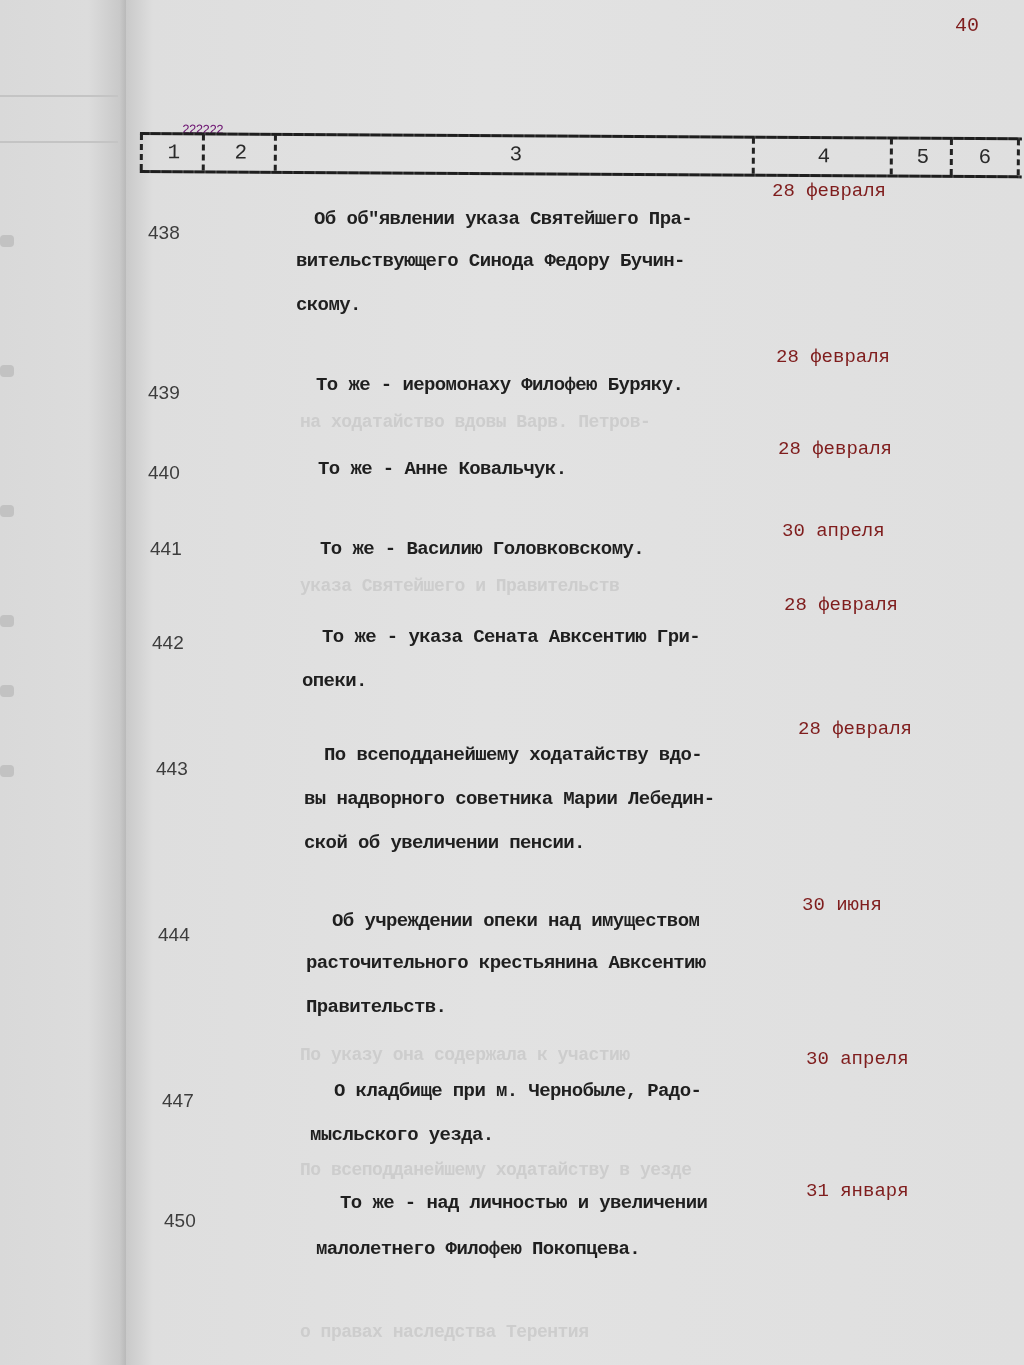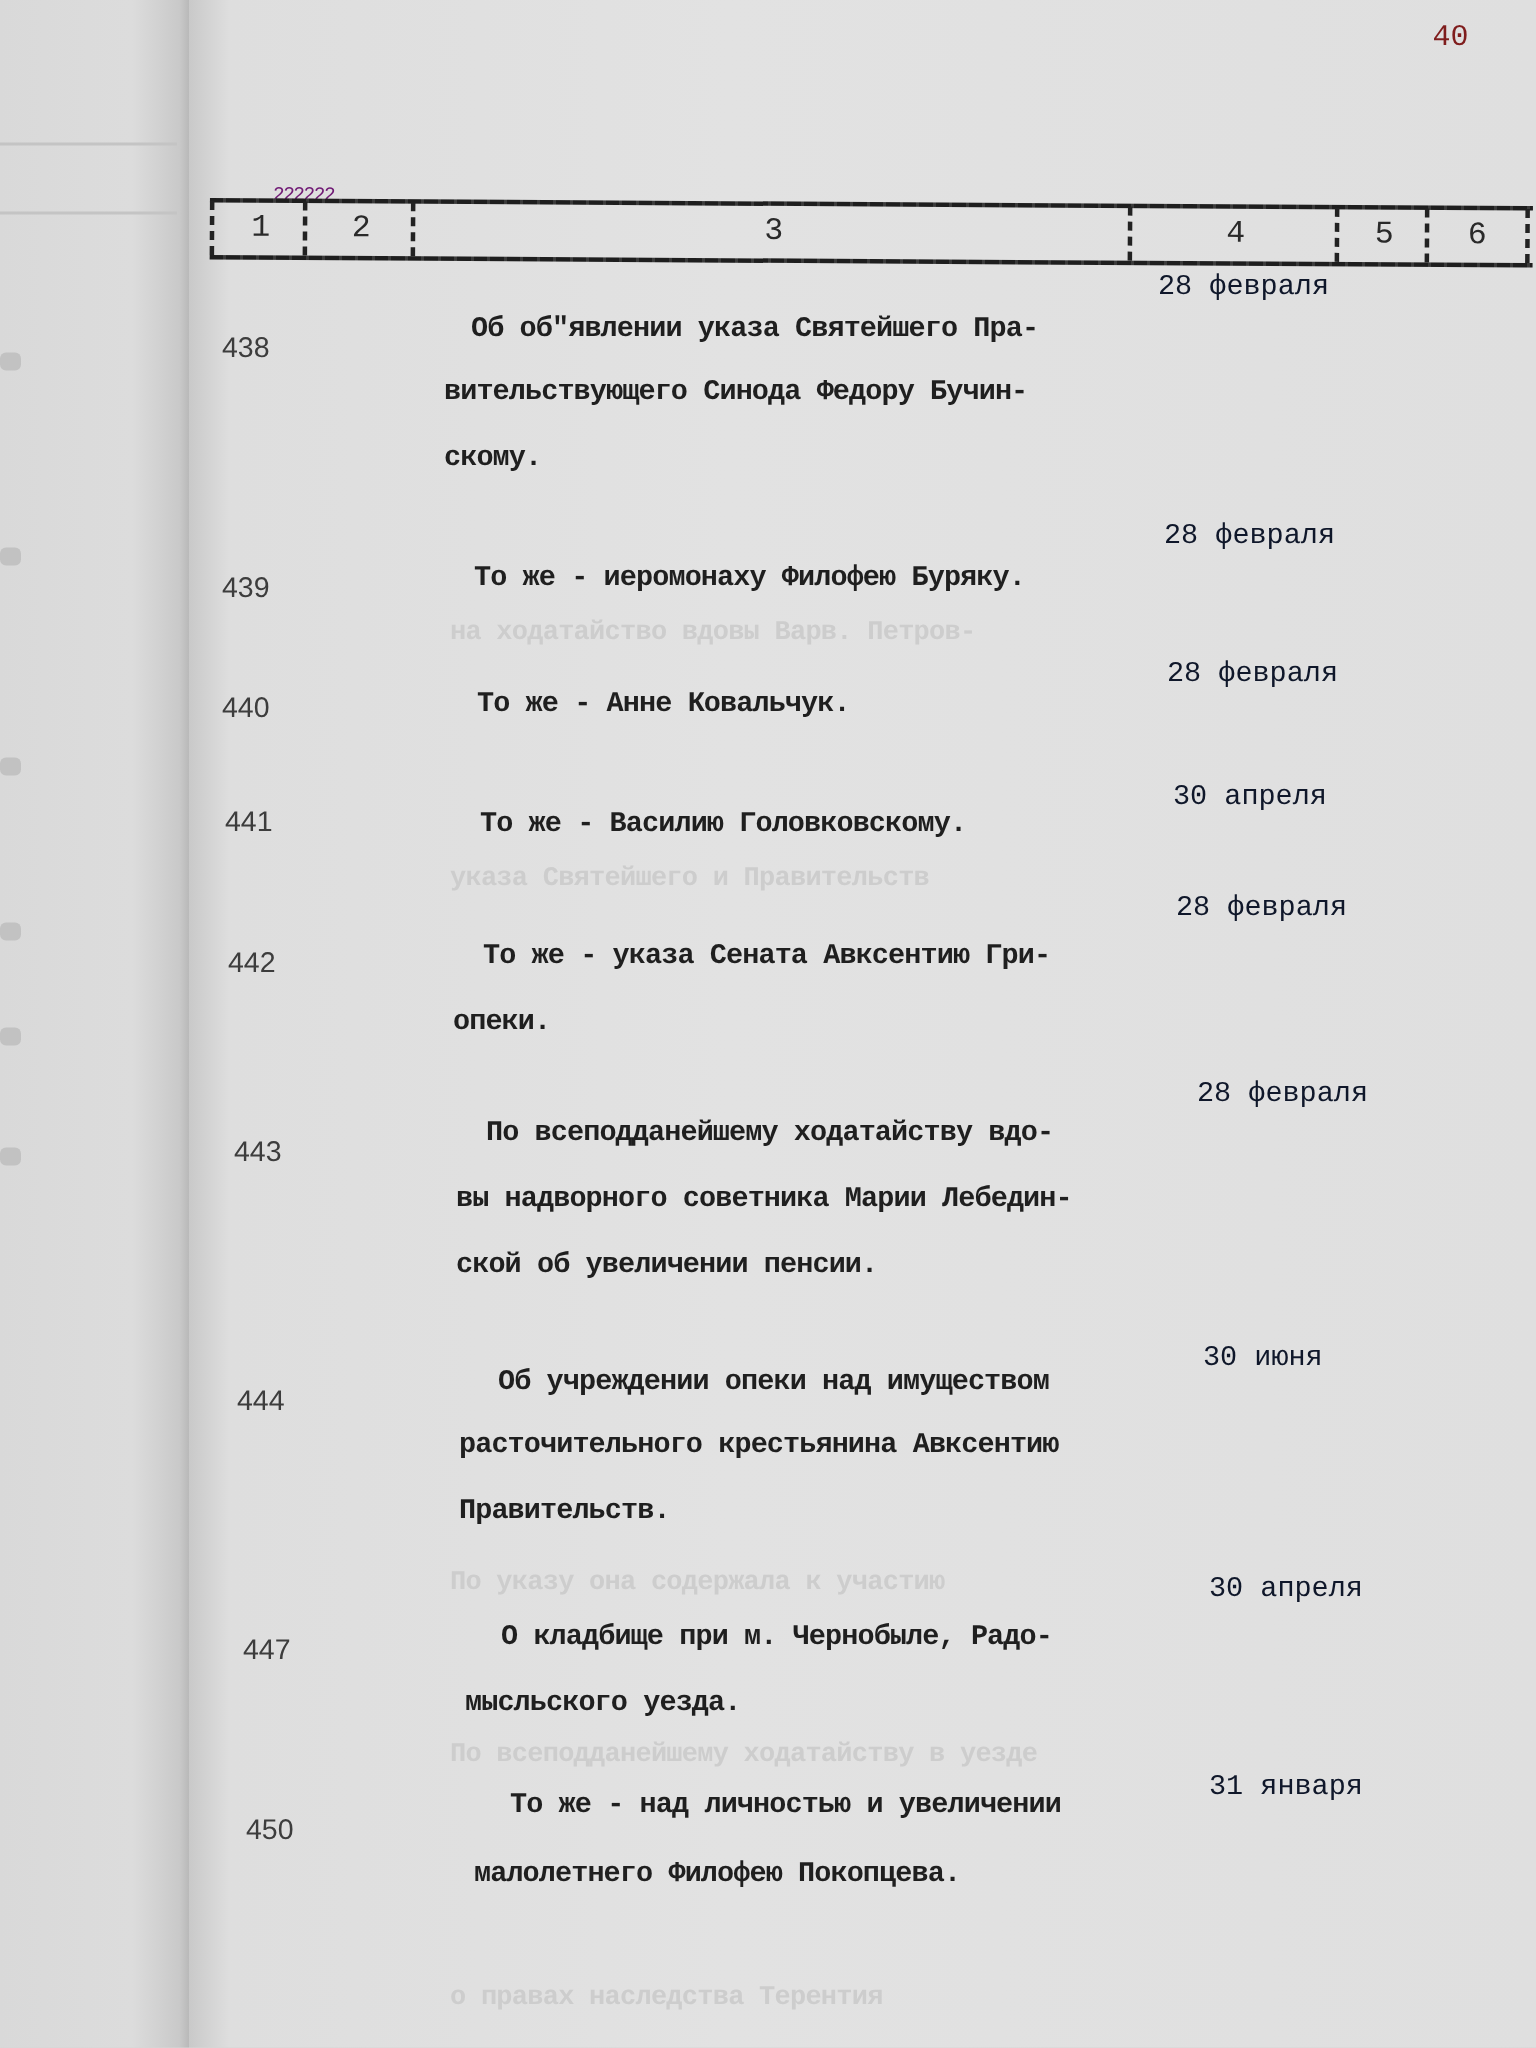--- a/index.html
+++ b/index.html
@@ -49,21 +49,21 @@
   .header-table .overstrike {
     position: absolute; left: 6px; top: -6px; font-size: 13px; letter-spacing: -1px; color: #701a75; margin-left: 36px;
   }
   
   .entry { position: absolute; }
   .entry .num {
     position: absolute; font-family: "Liberation Sans", "DejaVu Sans", sans-serif;
     font-size: 19px; color: #3d3d3d;
   }
   .entry .date {
-    position: absolute; font-size: 19px; color: #0f172a; white-space: nowrap;
+    position: absolute; font-size: 19px; color: #7f1d1d; white-space: nowrap;
   }
   .entry .line {
     position: absolute; font-size: 19px; font-weight: bold; color: #1f1f1f; white-space: nowrap;
     letter-spacing: -0.6px;
   }
   .bleed {
     position: absolute; font-size: 18px; color: #cdcdcd; white-space: nowrap; font-weight: bold;
     letter-spacing: -0.5px;
   }
 </style>

